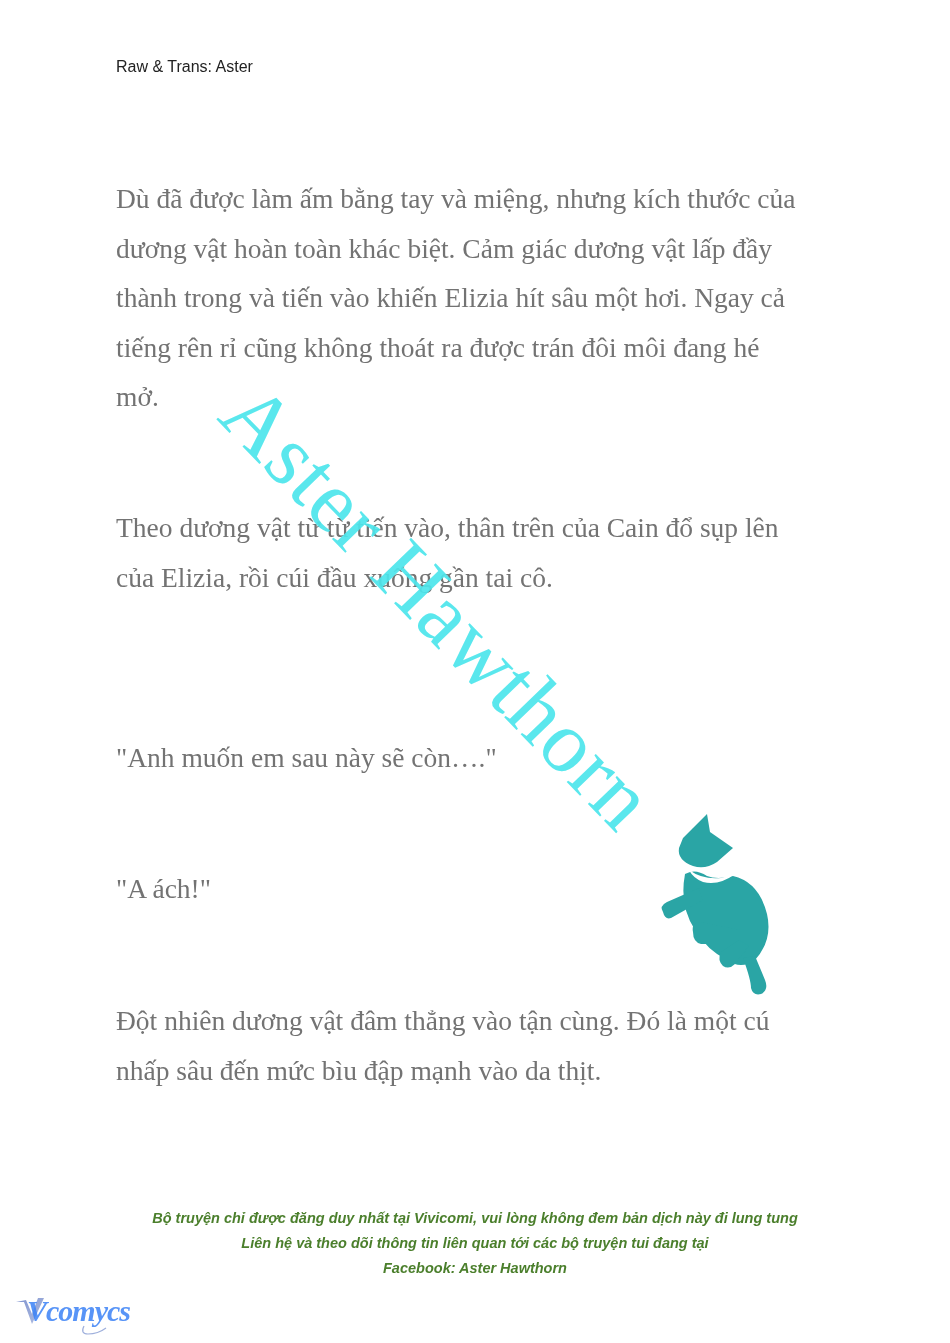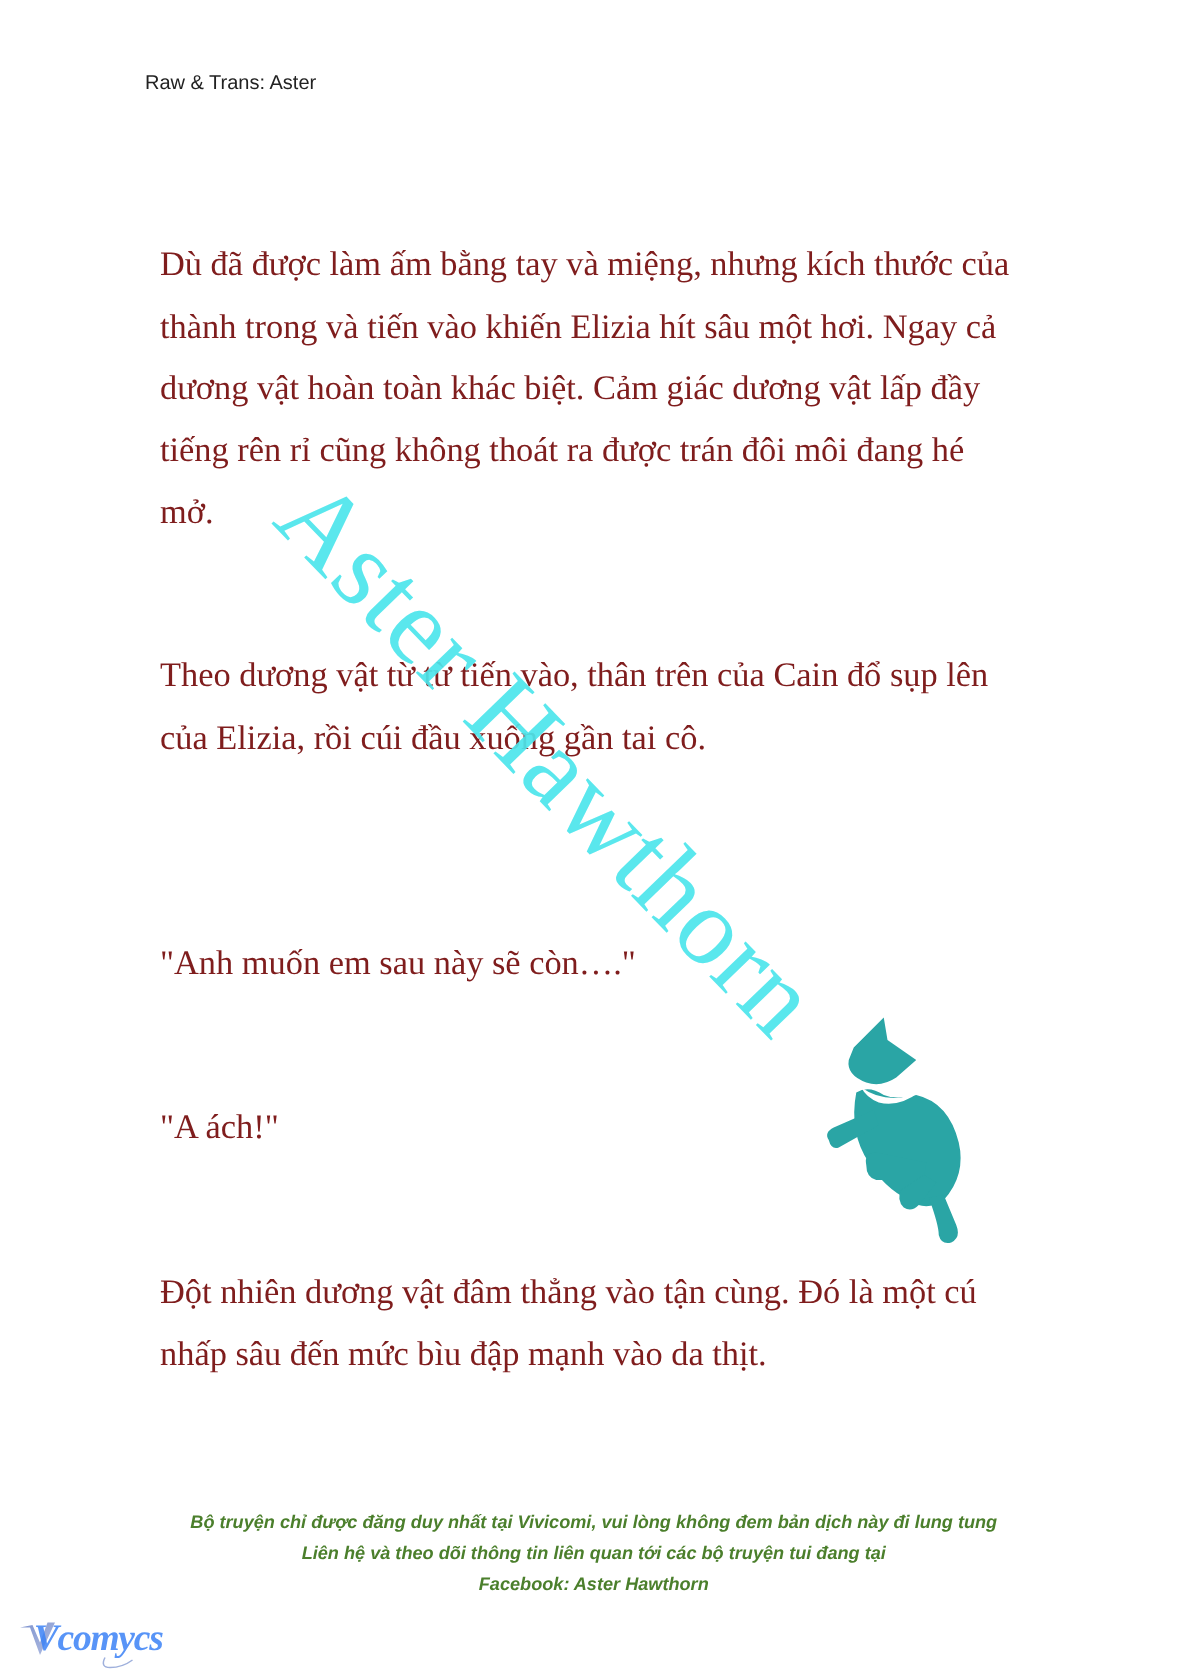--- a/index.html
+++ b/index.html
@@ -21,22 +21,22 @@
       font-size: 16px;
       color: #222222;
     }
     .body-text {
       position: absolute;
       left: 116px;
       width: 740px;
       font-family: "Liberation Serif", serif;
       font-size: 27.5px;
       line-height: 49.5px;
-      color: #7f1d1d;
-      margin: 12px;
+      color: #737373;
+      margin: 0;
     }
     .p1 { top: 174px; }
     .p2 { top: 503px; }
     .p3 { top: 733px; }
     .p4 { top: 864px; }
     .p5 { top: 996px; }
     .p-line { display: block; white-space: nowrap; }
 
     .watermark {
       position: absolute;
@@ -96,22 +96,22 @@
       opacity: 0.85;
     }
   </style>
 </head>
 <body>
 
 <div class="header">Raw &amp; Trans: Aster</div>
 
 <div class="body-text p1">
   <span class="p-line">Dù đã được làm ấm bằng tay và miệng, nhưng kích thước của</span>
+  <span class="p-line">dương vật hoàn toàn khác biệt. Cảm giác dương vật lấp đầy</span>
   <span class="p-line">thành trong và tiến vào khiến Elizia hít sâu một hơi. Ngay cả</span>
-  <span class="p-line">dương vật hoàn toàn khác biệt. Cảm giác dương vật lấp đầy</span>
   <span class="p-line">tiếng rên rỉ cũng không thoát ra được trán đôi môi đang hé</span>
   <span class="p-line">mở.</span>
 </div>
 
 <div class="body-text p2">
   <span class="p-line">Theo dương vật từ từ tiến vào, thân trên của Cain đổ sụp lên</span>
   <span class="p-line">của Elizia, rồi cúi đầu xuống gần tai cô.</span>
 </div>
 
 <div class="body-text p3">

